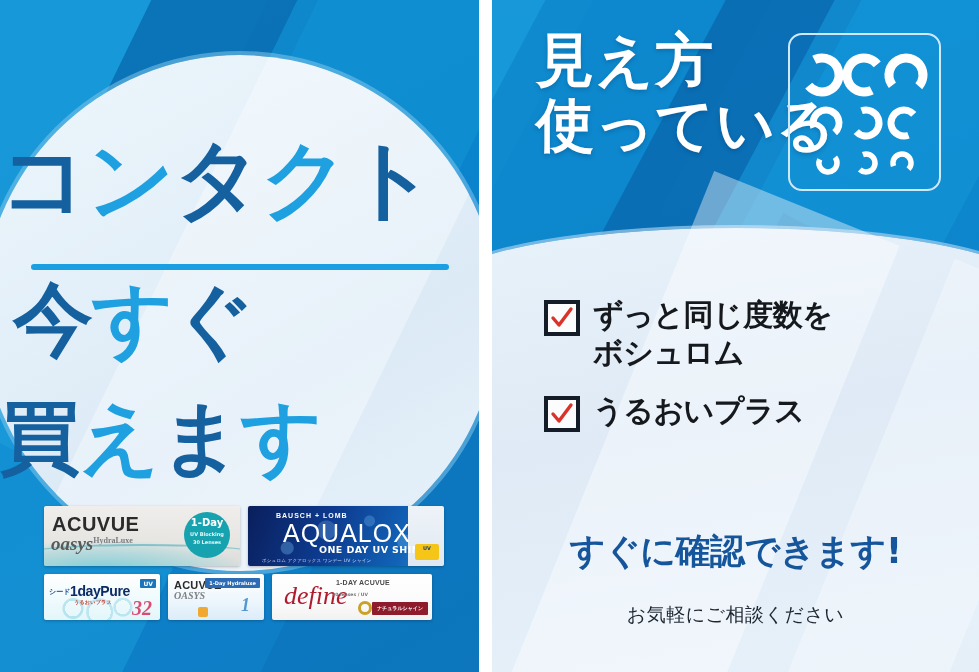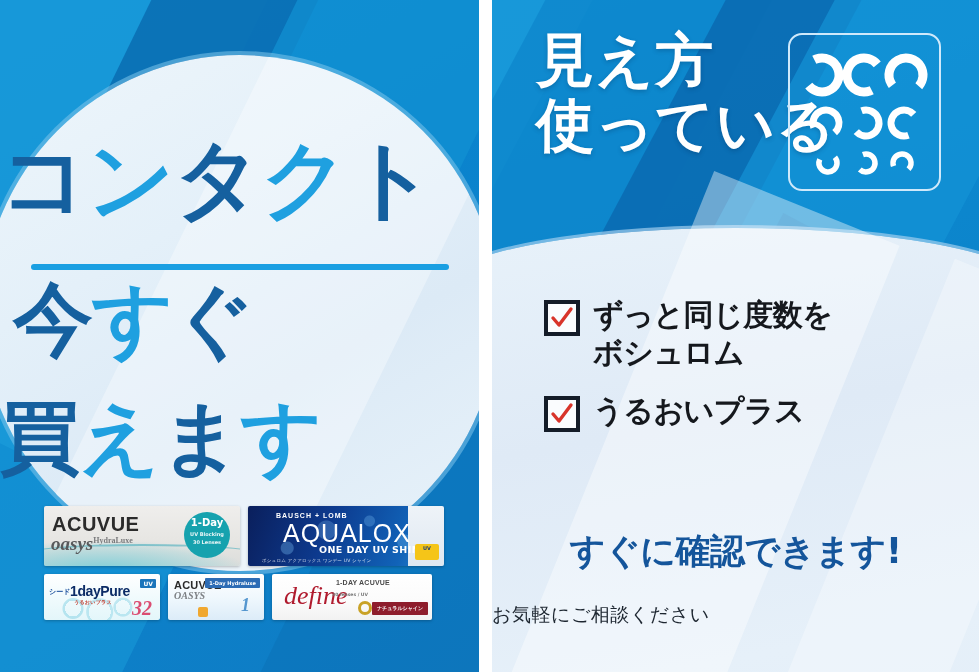--- a/index.html
+++ b/index.html
@@ -395,20 +395,21 @@
     font-size:35px;
     font-weight:bold;
     color:#14559b;
     letter-spacing:-.5px;
     white-space:nowrap;
     margin-top:12px;
   }
   .r-note{
     position:absolute;
     left:0; top:602px; width:487px;
+    text-align:center;
     font-size:19px;
     color:#1d2630;
     letter-spacing:.5px;
     white-space:nowrap;
   }
 </style>
 </head>
 <body>
 
 <div class="stage">

